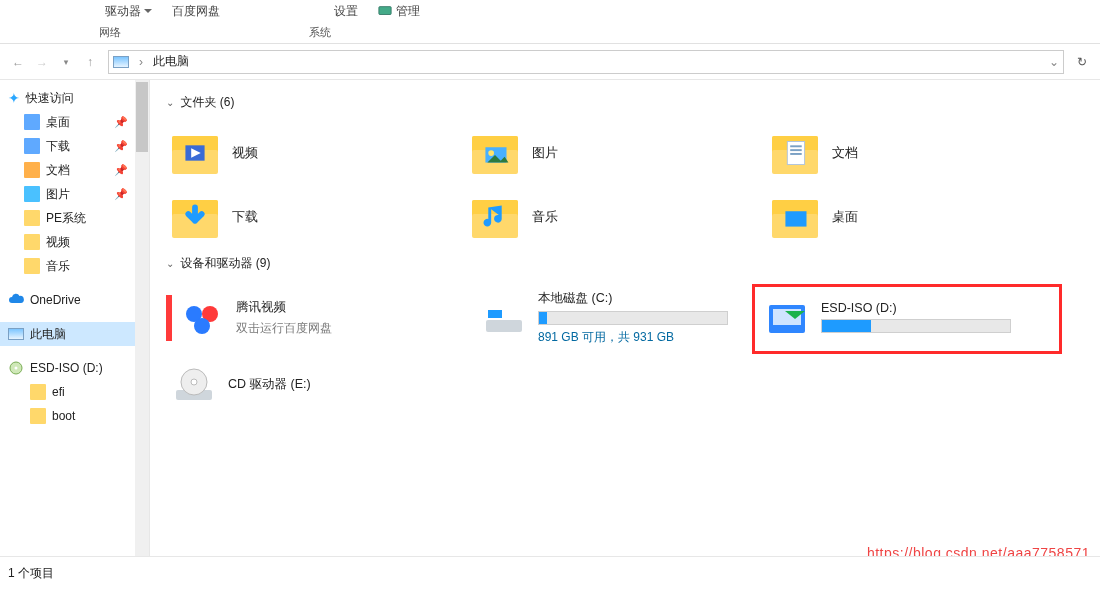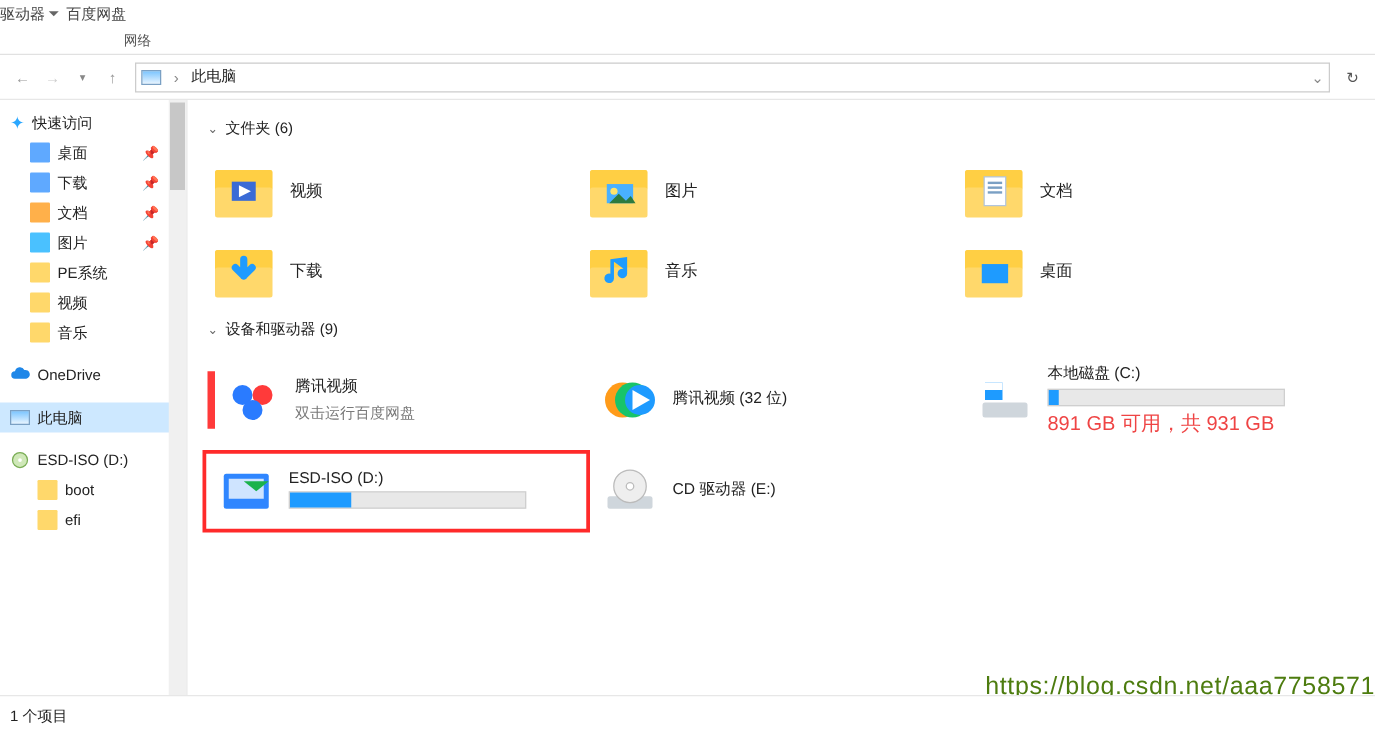--- a/index.html
+++ b/index.html
@@ -1,21 +1,21 @@
 <!DOCTYPE html>
 <html><head>
 <meta charset="utf-8">
 <style>
   *{box-sizing:border-box;margin:0;padding:0;font-family:"Microsoft YaHei","Segoe UI",sans-serif;font-size:12px;color:#222}
   body{width:1100px;height:589px;overflow:hidden;background:#fff;position:relative}
   
   .ribbon{height:44px;border-bottom:1px solid #e1e1e1;display:flex}
   .ribbon .grp{flex:none;height:44px;text-align:center;position:relative}
   .ribbon .grp .lbl{position:absolute;bottom:4px;left:0;right:0;font-size:11px;color:#555}
-  .ribbon .row{height:22px;display:flex;align-items:center;justify-content:flex-start;gap:6px;color:#444}
+  .ribbon .row{height:22px;display:flex;align-items:center;justify-content:flex-end;gap:20px;color:#444}
   .ribbon .row span{font-size:12px;color:#444}
   .drop::after{content:"";display:inline-block;margin-left:3px;border:4px solid transparent;border-top-color:#666;transform:translateY(2px)}
   
   .addr{height:36px;display:flex;align-items:center;padding:0 6px;border-bottom:1px solid #e7e7e7}
   .navbtn{width:24px;height:24px;display:flex;align-items:center;justify-content:center;color:#999}
   .addrbox{flex:1;height:24px;border:1px solid #ccc;display:flex;align-items:center;padding:0 4px;margin-left:6px}
   .addrbox .crumb{padding:0 6px;color:#222}
   .round{width:24px;height:24px;margin-left:6px;display:flex;align-items:center;justify-content:center;color:#555}
   
   .split{display:flex;height:480px}
@@ -41,40 +41,50 @@
   .ticon-big{width:46px;height:46px;flex:none;position:relative}
   .folder-b{width:46px;height:38px;background:#ffd86b;border-radius:2px;position:absolute;bottom:2px;box-shadow:inset 0 14px 0 #ffcf44}
   .tile .name{font-size:13px;color:#222}
   .hl{border:3px solid #ff2a2a}
   .drive{width:320px;display:flex;gap:12px;padding:8px 10px;align-items:center}
   .dicon{width:44px;height:44px;flex:none;position:relative}
   .dbody{flex:1}
   .dlabel{font-size:12.5px;color:#222;margin-bottom:4px}
   .bar{height:14px;background:#e8e8e8;border:1px solid #cfcfcf;position:relative;margin-bottom:4px;width:190px}
   .bar .fill{position:absolute;left:0;top:0;bottom:0;background:#1e9bff}
-  .dstat{font-size:16px;color:#ef4444}
+  .dstat{font-size:12px;color:#0369a1}
   .dsub{font-size:12px;color:#7a7a7a}
   .status{position:absolute;left:0;bottom:0;height:26px;border-top:1px solid #e7e7e7;display:flex;align-items:center;padding:16px 8px;width:1100px;background:#fff;color:#1062c4}
-  .watermark{position:absolute;right:0;bottom:28px;color:#4d7c0f;font-size:20px;letter-spacing:.5px}
+  .watermark{position:absolute;right:10px;bottom:28px;color:#ef4444;font-size:14px;letter-spacing:.5px}
   
   .svg{width:100%;height:100%}
   .pcicon{width:16px;height:12px;background:linear-gradient(#7cc5ff,#e7f4ff);border:1px solid #7aa0c4;display:inline-block;vertical-align:middle;margin-right:6px}
 </style>
 </head>
 <body>
 
 <div class="ribbon">
   <div class="grp" style="width:220px">
     <div class="row" style="margin-top:0">
       <span class="drop">驱动器</span>
       <span>百度网盘</span>
     </div>
     <div class="lbl">网络</div>
   </div>
   <div class="grp" style="width:200px">
+    <div class="row">
+      <span>设置</span>
+      <span style="display:inline-flex;align-items:center;gap:4px">
+        <svg class="svg" style="width:14px;height:14px" viewBox="0 0 16 16">
+            <rect x="1" y="3" width="14" height="9" rx="1" fill="#4a8" stroke="#376"></rect>
+          </svg>
+        <span>管理</span>
+      </span>
+    </div>
+    <div class="lbl">系统</div>
   </div>
 </div>
 
 <div class="addr">
   <div class="navbtn">←</div>
   <div class="navbtn" style="color:#ccc">→</div>
   <div class="navbtn" style="font-size:9px;color:#888">▾</div>
   <div class="navbtn">↑</div>
   <div class="addrbox">
     <span class="pcicon"></span>
@@ -146,25 +156,25 @@
       <div class="tnode">
         <svg class="ticon" viewBox="0 0 16 16">
             <circle cx="8" cy="8" r="6" fill="#cfe8b8" stroke="#7aad55"></circle>
             <circle cx="8" cy="8" r="1.5" fill="#fff"></circle>
           </svg>
         <span>ESD-ISO (D:)</span>
       </div>
       <div id="esdkids">
           <div class="tnode sub2">
             <span class="ticon fold"></span>
-            <span>boot</span>
+            <span>efi</span>
           </div>
           <div class="tnode sub2">
             <span class="ticon fold"></span>
-            <span>efi</span>
+            <span>boot</span>
           </div>
         </div>
     </div>
   </div>
 
   <div class="content">
     <div class="sect">
       <span class="chev">⌄</span>
       <span>文件夹 (6)</span>
     </div>
@@ -246,33 +256,20 @@
               <circle cx="30" cy="18" r="8" fill="#ff3a3a"></circle>
               <circle cx="22" cy="30" r="8" fill="#2a7bff"></circle>
             </svg>
         </div>
         <div class="dbody">
           <div class="dlabel">腾讯视频</div>
           <div class="dsub">双击运行百度网盘</div>
         </div>
       </div>
 
-      <div class="drive" style="width:300px">
-        <div class="dicon">
-          <svg viewBox="0 0 44 44" class="svg">
-              <circle cx="16" cy="22" r="14" fill="#ff9b1a"></circle>
-              <circle cx="24" cy="22" r="14" fill="#18c46a"></circle>
-              <circle cx="30" cy="22" r="12" fill="#1e9bff"></circle>
-              <path d="M24 14l14 8-14 8z" fill="#fff"></path>
-            </svg>
-        </div>
-        <div class="dbody">
-            <div class="dlabel">腾讯视频 (32 位)</div>
-          </div>
-      </div>
 
       <div class="drive" style="width:280px">
         <div class="dicon">
           <svg viewBox="0 0 44 44" class="svg">
               <rect x="4" y="24" width="36" height="12" rx="2" fill="#cfd6dc"></rect>
               <rect x="6" y="8" width="14" height="14" fill="#1e9bff"></rect>
               <rect x="6" y="8" width="14" height="6" fill="#fff"></rect>
             </svg>
         </div>
         <div class="dbody">

